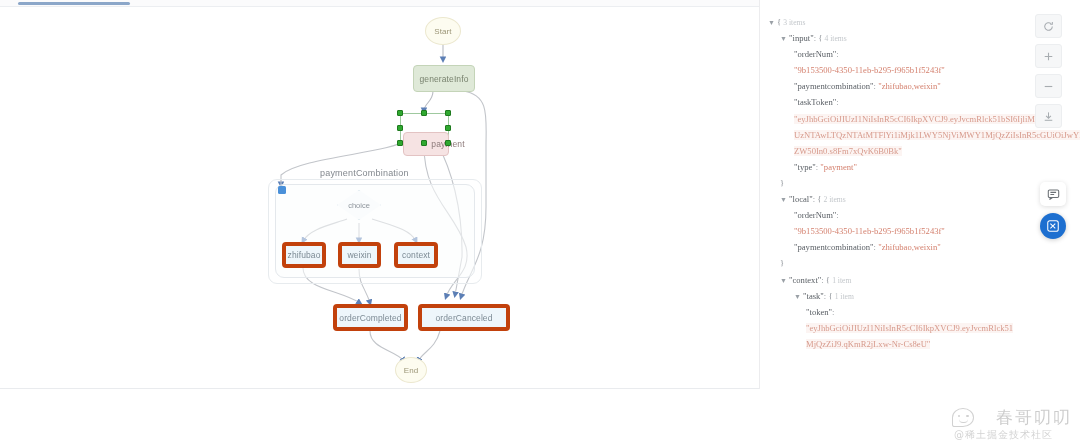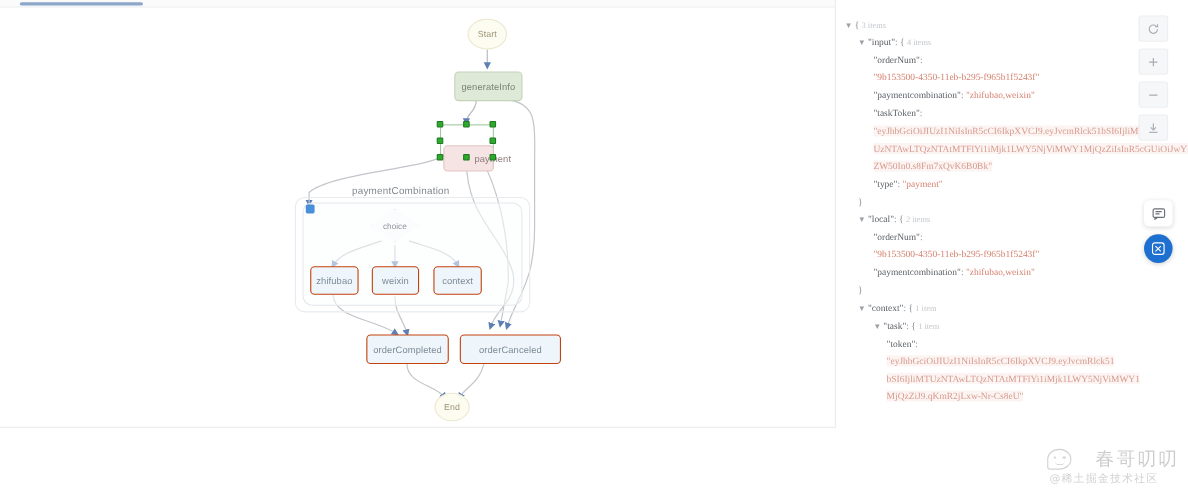--- a/index.html
+++ b/index.html
@@ -103,21 +103,21 @@
   .node-rect {
     border-radius: 4px;
   }
   .node-green {
     background: #dfe9d8;
     border: 1px solid #c4d4b8;
     color: #79836f;
   }
   .node-blue {
     background: #eef6fb;
-    border: 1px solid #c2410c;
+    border: 4px solid #c2410c;
     color: #7c8a94;
   }
   .node-red {
     background: #f6e3e3;
     border: 1px solid #e3c3c3;
     color: #8d7a7a;
   }
   .node-diamond {
     width: 44px; height: 30px;
     background: #fafcfd;
@@ -451,21 +451,20 @@
       <div class="jline ind1"><span class="jpunct blurtext">} </span></div>
       <div class="jline ind1"><span class="jarrow">▼</span><span class="jkey blurtext">"local"</span><span class="jpunct blurtext">: { </span><span class="jmeta">2 items</span></div>
       <div class="jline ind2"><span class="jkey blurtext">"orderNum"</span><span class="jpunct blurtext">: </span></div>
       <div class="jline ind2"><span class="jstr blurtext">"9b153500-4350-11eb-b295-f965b1f5243f"</span></div>
       <div class="jline ind2"><span class="jkey blurtext">"paymentcombination"</span><span class="jpunct blurtext">: </span><span class="jstr blurtext"> "zhifubao,weixin"</span></div>
       <div class="jline ind1"><span class="jpunct blurtext">} </span></div>
       <div class="jline ind1"><span class="jarrow">▼</span><span class="jkey blurtext">"context"</span><span class="jpunct blurtext">: { </span><span class="jmeta">1 item</span></div>
       <div class="jline ind2"><span class="jarrow">▼</span><span class="jkey blurtext">"task"</span><span class="jpunct blurtext">: { </span><span class="jmeta">1 item</span></div>
       <div class="jline ind3"><span class="jkey blurtext">"token"</span><span class="jpunct blurtext">: </span></div>
       <div class="jline ind3"><span class="jstr-long blurheavy">"eyJhbGciOiJIUzI1NiIsInR5cCI6IkpXVCJ9.eyJvcmRlck51</span></div>
-      <div class="jline ind3"><span class="jstr-long blurheavy">bSI6IjliMTUzNTAwLTQzNTAtMTFlYi1iMjk1LWY5NjViMWY1</span></div>
       <div class="jline ind3"><span class="jstr-long blurheavy">MjQzZiJ9.qKmR2jLxw-Nr-Cs8eU"</span></div>
     </div>
 
   <div class="fab-comment">
     <svg width="13" height="13" viewBox="0 0 16 16" fill="none" stroke="#6b7075" stroke-width="1.3">
       <rect x="1.6" y="2.4" width="12.8" height="9.4" rx="1.6"></rect>
       <path d="M4.2 5.4h7M4.2 8.0h4.6"></path>
       <path d="M4.6 11.8l-1.4 2.4 3.6-2.4" fill="none"></path>
     </svg>
   </div>

